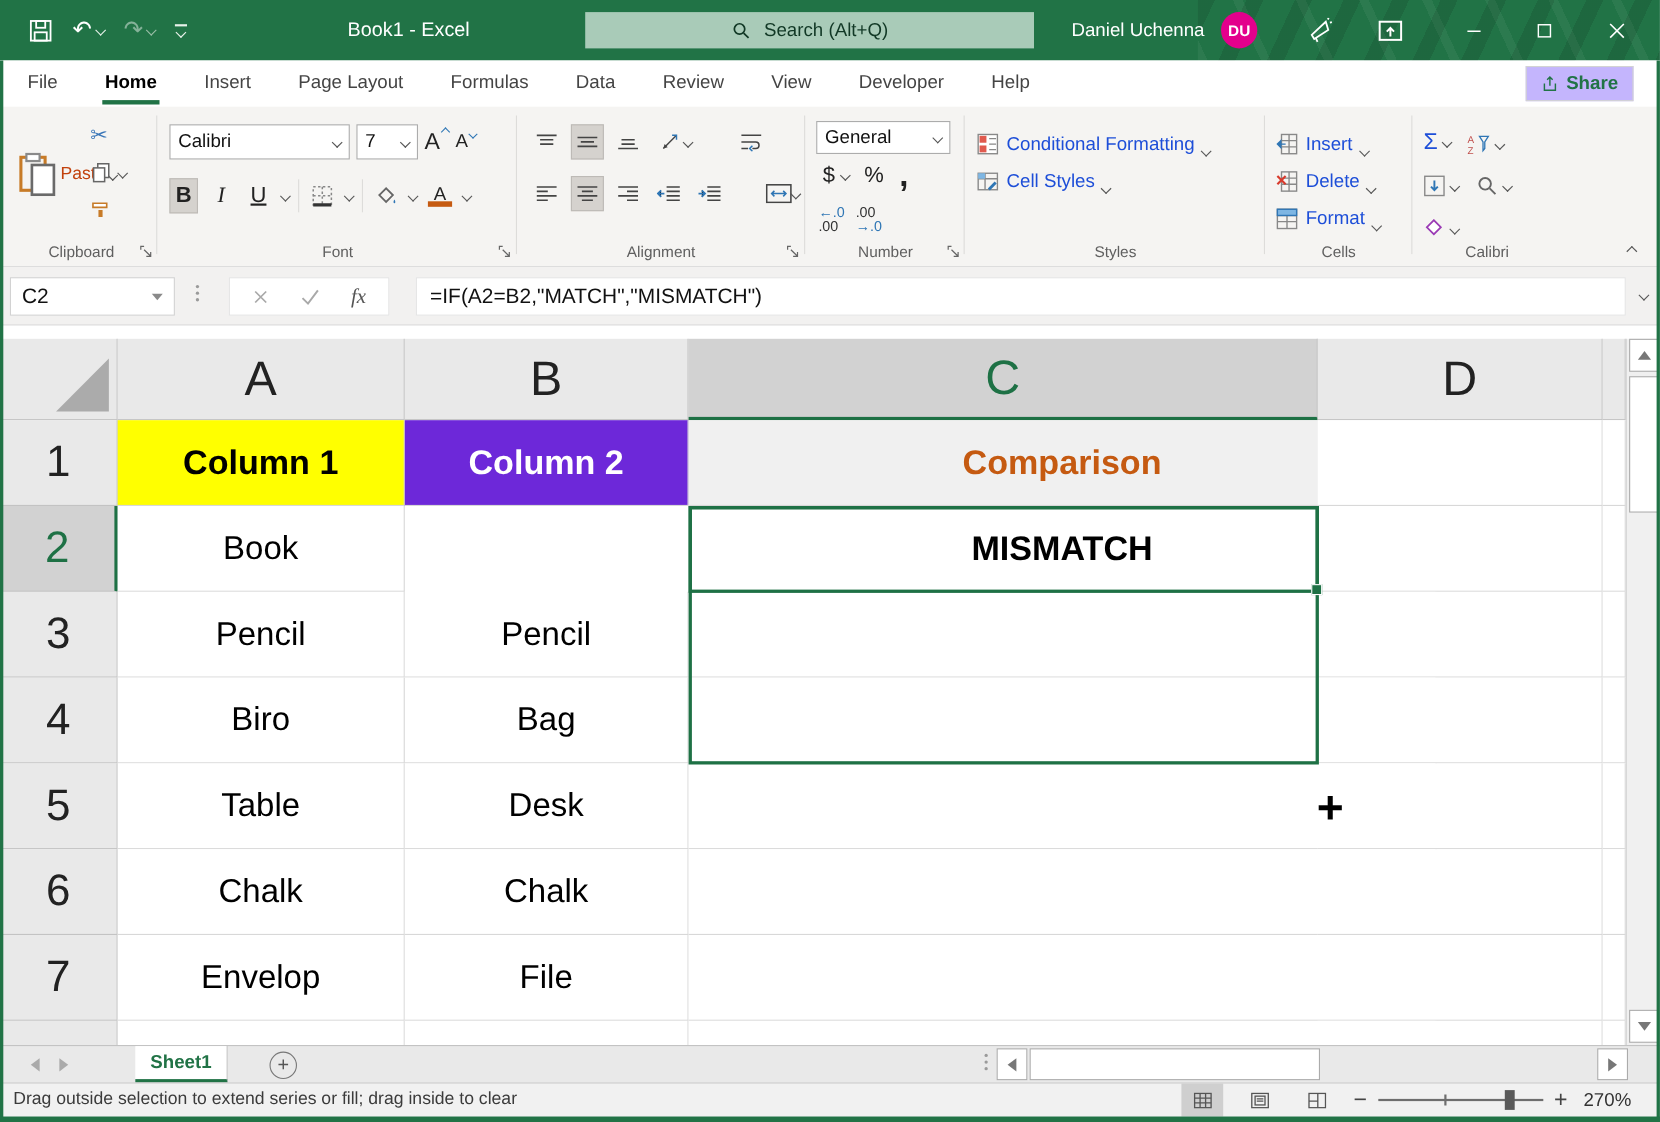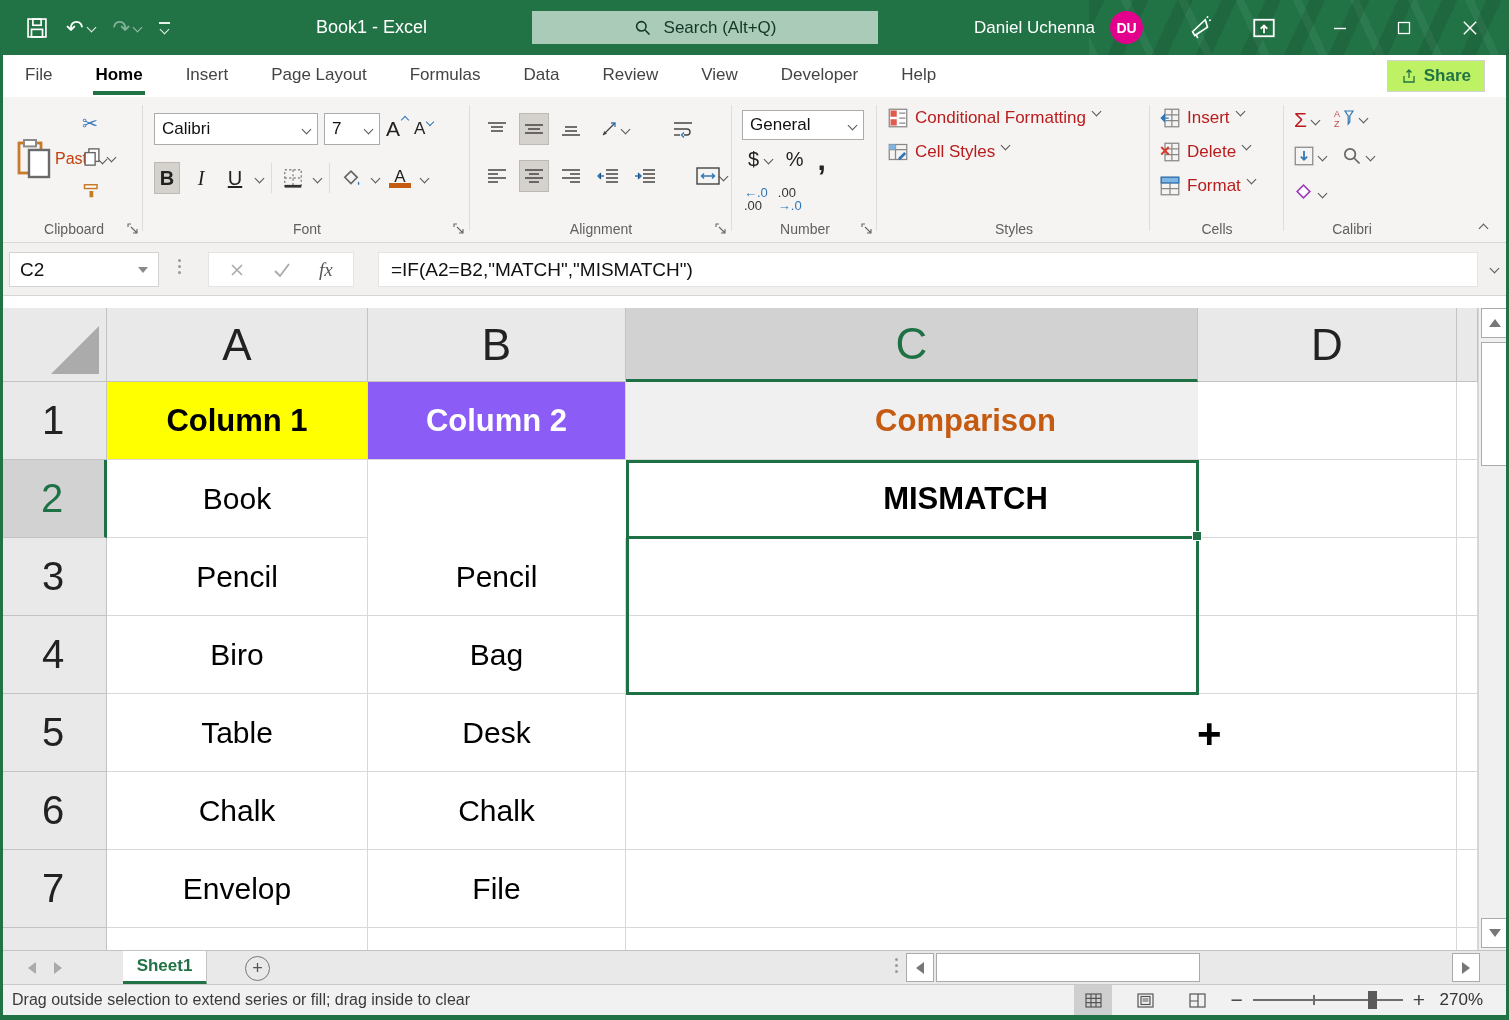--- a/index.html
+++ b/index.html
@@ -16,34 +16,34 @@
   .titlebar { position:absolute; left:0; top:0; width:1509px; height:55px; background:#217346; color:#fff; }
   .titlebar::before { content:""; position:absolute; right:0; top:0; width:420px; height:55px;
       background:repeating-linear-gradient(115deg, rgba(0,0,0,0.10) 0 14px, rgba(0,0,0,0) 14px 40px),
                  repeating-linear-gradient(65deg, rgba(255,255,255,0.05) 0 8px, rgba(255,255,255,0) 8px 52px); }
   .qat { position:absolute; left:26px; top:0; height:55px; display:flex; align-items:center; gap:18px; }
   .qbtn { display:flex; align-items:center; gap:4px; font-size:21px; color:#fff; }
   .qbtn.disabled { color:rgba(255,255,255,0.45); }
   .qat-custom { display:flex; flex-direction:column; align-items:center; gap:2px; }
   .qat-custom .bar { width:11px; height:2px; background:#e8f2ea; }
   .apptitle { position:absolute; left:316px; top:0; height:55px; line-height:55px; font-size:18px; color:#fff; }
-  .searchbox { position:absolute; left:532px; top:11px; width:346px; height:33px; background:#A9CBB8; color:#113825;
+  .searchbox { position:absolute; left:532px; top:11px; width:408px; height:33px; background:#A9CBB8; color:#113825;
       display:flex; align-items:center; justify-content:center; gap:12px; font-size:17px; }
   .tb-user { position:absolute; right:414px; top:0; height:55px; line-height:55px; font-size:17px; color:#fff; }
   .avatar { position:absolute; left:1110px; top:11px; width:33px; height:33px; border-radius:50%; background:#E3008C; color:#fff;
       display:flex; align-items:center; justify-content:center; font-size:14px; font-weight:bold; }
   .tb-ico { position:absolute; top:0; width:44px; height:55px; display:flex; align-items:center; justify-content:center; }
 
   
   .menubar { position:absolute; left:0; top:55px; width:1509px; height:42px; background:#fff; }
   .tabs { position:absolute; left:25px; top:0; height:42px; display:flex; align-items:center; gap:43px; font-size:17px; color:#444; }
   .mtab { position:relative; height:42px; line-height:40px; cursor:default; }
   .mtab.active { color:#000; font-weight:bold; }
   .mtab.active::after { content:""; position:absolute; left:-2px; right:-2px; bottom:2px; height:4px; background:#217346; }
-  .sharebtn { position:absolute; right:24px; top:5px; height:32px; padding:0 13px; border:1px solid #d3d3d3; background:#bef264;
+  .sharebtn { position:absolute; right:24px; top:5px; height:32px; padding:0 13px; border:1px solid #d3d3d3; background:#c4b5fd;
       display:flex; align-items:center; gap:7px; color:#217346; font-size:17px; font-weight:bold; }
 
   
   .ribbon { position:absolute; left:0; top:97px; width:1509px; height:146px; background:#F5F4F2; border-bottom:1px solid #D8D8D8; }
   .grp { position:absolute; top:3px; height:140px; }
   .grplabel { position:absolute; bottom:3px; left:0; right:0; text-align:center; font-size:14px; color:#5f5f5f; }
   .dlg { position:absolute; right:3px; bottom:5px; }
   .vdiv { position:absolute; top:8px; height:126px; width:1px; background:#DDDCDA; }
 
   .paste { position:absolute; left:10px; top:8px; width:60px; height:102px; display:flex; flex-direction:row; align-items:center; justify-content:flex-start; gap:3px; font-size:16px; color:#c2410c; }
@@ -62,21 +62,21 @@
 
   .arow1 { position:absolute; left:10px; top:13px; display:flex; align-items:center; gap:7px; }
   .arow2 { position:absolute; left:10px; top:60px; display:flex; align-items:center; gap:7px; }
   .abtn { width:30px; height:32px; display:flex; align-items:center; justify-content:center; }
   .abtn.on { background:#D5D2CE; border:1px solid #BDBAB6; }
 
   .numrow { position:absolute; display:flex; align-items:center; gap:14px; font-size:20px; color:#222; }
   .decbtn { display:flex; flex-direction:column; line-height:13px; font-size:13px; color:#333; align-items:flex-start; }
   .decbtn .bluearrow { color:#2F76B5; }
 
-  .srow { display:flex; align-items:flex-start; gap:7px; height:33px; font-size:17px; color:#b91c1c; white-space:nowrap; }
+  .srow { display:flex; align-items:flex-end; gap:7px; height:33px; font-size:17px; color:#1d4ed8; white-space:nowrap; }
   .stack { position:absolute; left:8px; top:8px; display:flex; flex-direction:column; gap:1px; }
 
   .ic { flex:none; }
 
   
   .fbar { position:absolute; left:0; top:243px; width:1509px; height:53px; background:#F2F1F0; border-bottom:1px solid #D5D5D5; }
   .nbox { position:absolute; left:9px; top:9px; width:150px; height:35px; background:#fff; border:1px solid #D2D2D2; display:flex; align-items:center; justify-content:space-between; padding:0 10px; font-size:19px; color:#111; }
   .nbox .tri { width:0; height:0; border-left:5px solid transparent; border-right:5px solid transparent; border-top:6px solid #8a8a8a; }
   .fdots { position:absolute; left:178px; top:16px; display:flex; flex-direction:column; gap:3px; }
   .fdots i { width:3px; height:3px; border-radius:50%; background:#9a9a9a; }
@@ -91,21 +91,21 @@
   .corner::after { content:""; position:absolute; right:7px; bottom:7px; width:0; height:0; border-left:48px solid transparent; border-bottom:48px solid #ABABAB; }
   .ch { position:absolute; top:12px; height:74px; background:#E9E9E9; border-right:1px solid #C3C3C3; border-bottom:1px solid #C3C3C3; display:flex; align-items:center; justify-content:center; font-size:44px; color:#222; }
   .ch.sel { background:#D2D2D2; color:#1E7145; border-bottom:3px solid #1E7145; }
   .rh { position:absolute; left:0; width:107px; height:78px; background:#E9E9E9; border-right:1px solid #C3C3C3; border-bottom:1px solid #C3C3C3; display:flex; align-items:center; justify-content:center; font-size:40px; color:#222; }
   .rh.sel { background:#D2D2D2; color:#1E7145; border-right:3px solid #1E7145; }
   .cell { position:absolute; height:78px; background:#fff; border-right:1px solid #D8D8D8; border-bottom:1px solid #D8D8D8; display:flex; align-items:center; justify-content:center; font-size:30px; color:#000; }
   .cA { left:107px; width:261px; } .cB { left:368px; width:258px; } .cC { left:626px; width:680px; } .cD { left:1198px; width:259px; } .cE { left:1457px; width:21px; }
   .hA { left:107px; width:261px; } .hB { left:368px; width:258px; } .hC { left:626px; width:572px; } .hD { left:1198px; width:259px; } .hE { left:1457px; width:21px; }
   .rw1 { top:86px; } .rw2 { top:164px; } .rw3 { top:242px; } .rw4 { top:320px; } .rw5 { top:398px; } .rw6 { top:476px; } .rw7 { top:554px; } .rw8 { top:632px; }
   .a1 { background:#FFFF00; font-weight:bold; font-size:31px; }
-  .b1 { background:#8b5cf6; color:#fff; font-weight:bold; font-size:31px; }
+  .b1 { background:#6d28d9; color:#fff; font-weight:bold; font-size:31px; }
   .c1 { background:#F0F0F0; color:#C55A11; font-weight:bold; font-size:31px; }
   .c2m { font-weight:bold; font-size:31px; }
   .selrange { position:absolute; left:626px; top:164px; width:573px; height:235px; border:3px solid #1E7145; pointer-events:none; }
   .selcell  { position:absolute; left:626px; top:164px; width:573px; height:79px; border:3px solid #1E7145; pointer-events:none; }
   .fillnub { position:absolute; left:1192px; top:235px; width:10px; height:10px; background:#1E7145; border:1px solid #fff; }
   .pluscur { position:absolute; left:1197px; top:417px; font-size:42px; font-weight:bold; color:#000; line-height:1; }
 
   .vscroll { position:absolute; left:1478px; top:12px; width:31px; height:642px; background:#F0F0F0; border-left:1px solid #D5D5D5; }
   .vbtn { position:absolute; left:2px; width:27px; height:30px; background:#fff; border:1px solid #ABABAB; display:flex; align-items:center; justify-content:center; }
   .vthumb { position:absolute; left:2px; top:34px; width:27px; height:124px; background:#fff; border:1px solid #ABABAB; }

